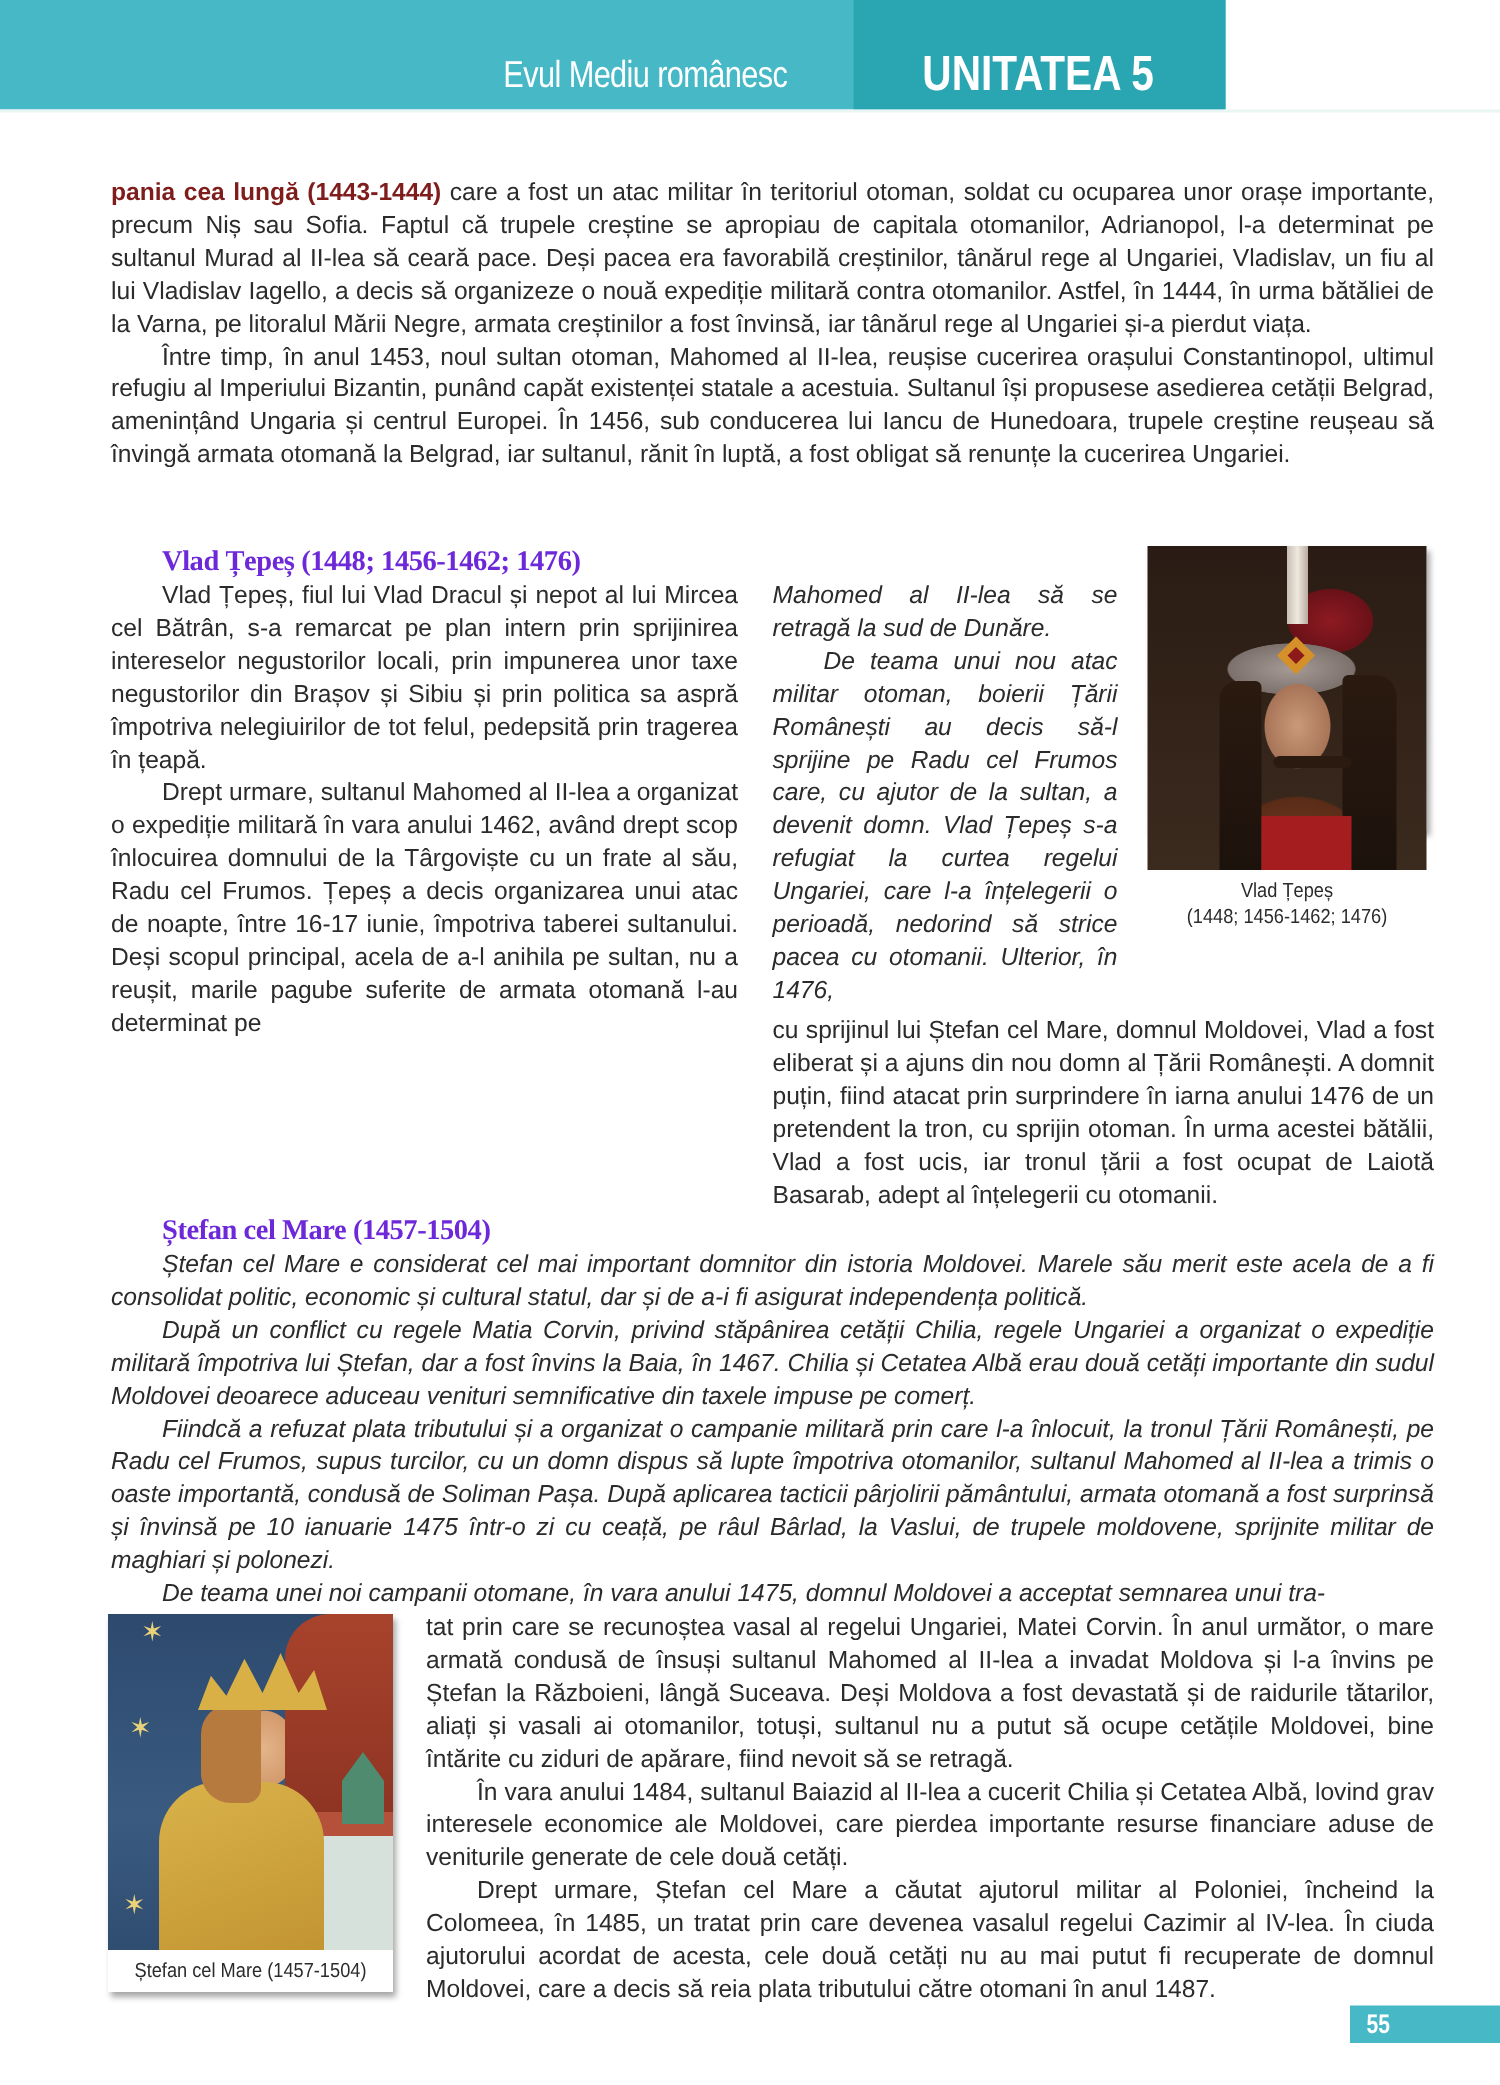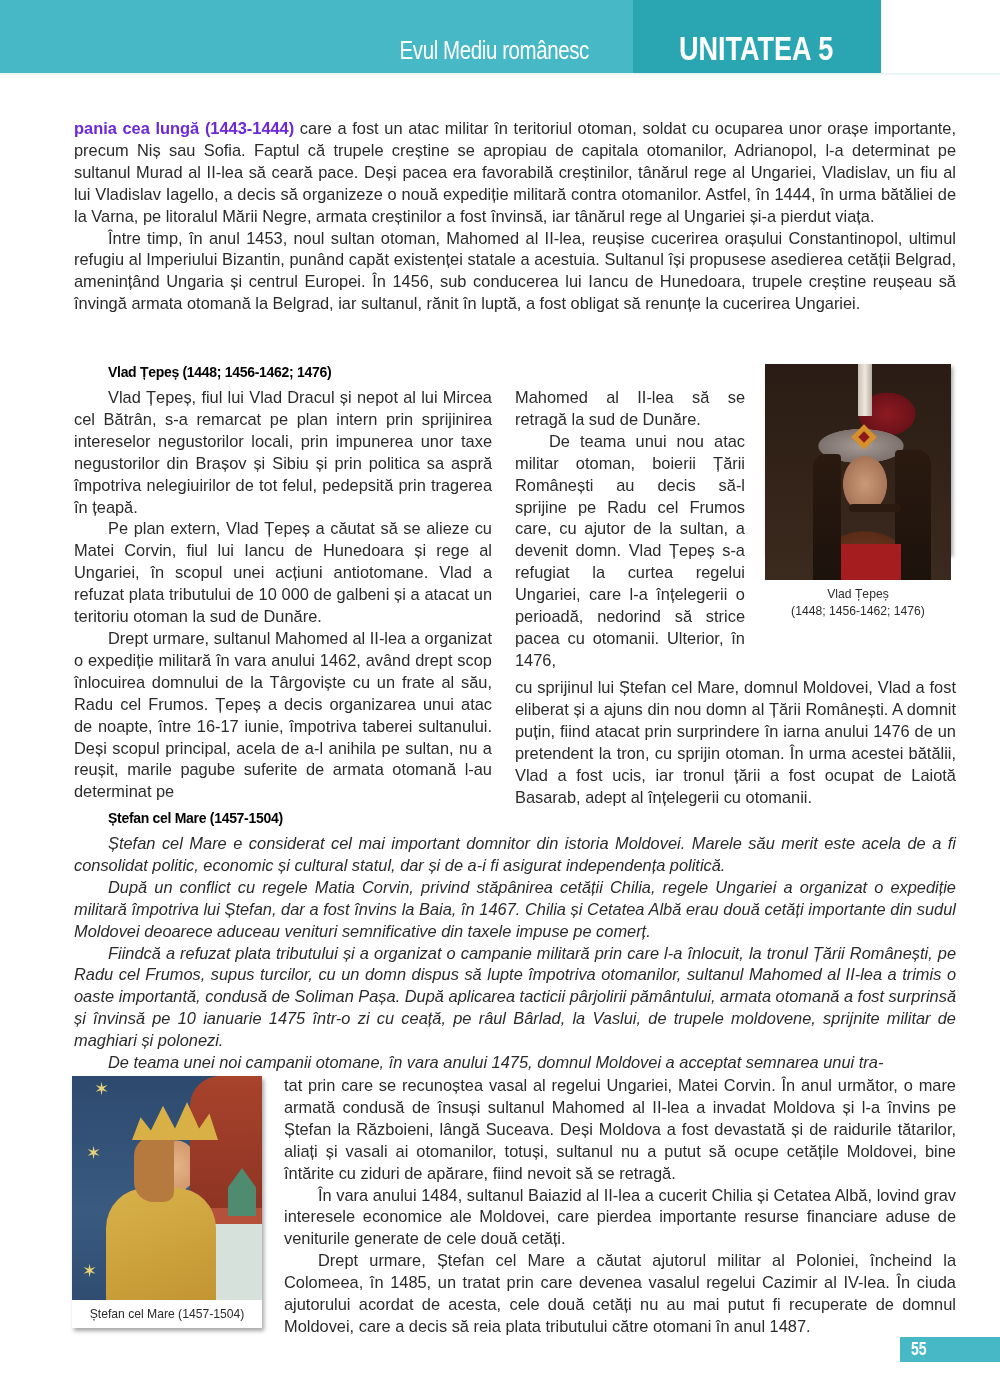--- a/index.html
+++ b/index.html
@@ -1,39 +1,39 @@
 <!DOCTYPE html>
 <html><head>
 <meta charset="utf-8">
 <style>
   * { box-sizing: border-box; margin: 0; padding: 0; }
   html, body { width: 1000px; height: 1390px; background: #ffffff; overflow: hidden; }
   body { position: relative; font-family: "DejaVu Sans", sans-serif; color: #2a2a2a; }
 
-  .header { position: absolute; left: 0; top: 0; width: 881px; height: 73px; background: #46b8c6; padding-left: 33px; }
+  .header { position: absolute; left: 0; top: 0; width: 817px; height: 73px; background: #46b8c6; padding-left: 33px; }
   .header .unit-box { position: absolute; right: 0; top: 0; width: 248px; height: 73px; background: #2aa5b2; }
   .header .section-title { position: absolute; right: 292px; top: 36px; color: #ffffff;
      font-family: "Liberation Sans", sans-serif; font-size: 25px; letter-spacing: -0.5px; transform: scaleX(0.82); transform-origin: right center; white-space: nowrap; }
   .header .unit-title { position: absolute; right: 48px; top: 30px; color: #ffffff;
      font-family: "Liberation Sans", sans-serif; font-weight: bold; font-size: 33px; transform: scaleX(0.82); transform-origin: right center; white-space: nowrap; }
   .header-line { position: absolute; left: 0; top: 73px; width: 1000px; height: 2px; background: #e9f6f3; }
 
   .text { font-family: "Liberation Sans", sans-serif; font-size: 16.4px; line-height: 21.9px; text-align: justify; color: #2b2b2b; }
   .p { text-indent: 34px; }
   .noindent { text-indent: 0; }
 
   .block1 { position: absolute; left: 74px; top: 118px; width: 882px; }
-  .pink { color: #6d28d9; font-weight: bold; }
+  .pink { color: #7f1d1d; font-weight: bold; }
 
-  .heading { position: absolute; font-family: Liberation Sans, sans-serif; font-weight: bold; font-size: 14px; color: #000000; letter-spacing: -0.3px; }
+  .heading { position: absolute; font-family: Liberation Serif, serif; font-weight: bold; font-size: 19px; color: #6d28d9; letter-spacing: -0.3px; }
   .h-vlad { left: 108px; top: 364px; }
   .h-stefan { left: 108px; top: 810px; }
 
   .vlad-left { position: absolute; left: 74px; top: 387px; width: 418px; }
-  .vlad-right { position: absolute; left: 515px; top: 387px; width: 230px; }
+  .vlad-right { position: absolute; left: 515px; top: 387px; width: 230px; font-style: italic; }
   .vlad-bottom { position: absolute; left: 515px; top: 649px; width: 441px; margin-top: 28px; }
 
   .portrait-vlad { position: absolute; left: 765px; top: 364px; width: 186px; height: 190px; background: #fff;
      box-shadow: 2px 3px 4px rgba(0,0,0,0.35); }
   .portrait-vlad .img { width: 186px; height: 216px; background:
      radial-gradient(ellipse 36px 46px at 100px 120px, #c99a78 0%, #a87458 60%, transparent 62%),
      radial-gradient(ellipse 60px 24px at 96px 82px, #a59a94 0%, #7c716c 70%, transparent 72%),
      radial-gradient(ellipse 40px 30px at 122px 50px, #8e1a22 0%, #6a1118 70%, transparent 72%),
      radial-gradient(ellipse 80px 70px at 100px 210px, #7a3d22 0%, #5a2c18 60%, transparent 62%),
      linear-gradient(180deg, #2a1c14 0%, #3b2a1e 100%); position: relative; }
@@ -81,21 +81,20 @@
 
 <div class="block1 text">
   <p class="noindent"><span class="pink">pania cea lungă (1443-1444)</span><span> care a fost un atac militar în teritoriul otoman, soldat cu ocuparea unor orașe importante, precum Niș sau Sofia. Faptul că trupele creștine se apropiau de capitala otomanilor, Adrianopol, l-a determinat pe sultanul Murad al II-lea să ceară pace. Deși pacea era favorabilă creștinilor, tânărul rege al Ungariei, Vladislav, un fiu al lui Vladislav Iagello, a decis să organizeze o nouă expediție militară contra otomanilor. Astfel, în 1444, în urma bătăliei de la Varna, pe litoralul Mării Negre, armata creștinilor a fost învinsă, iar tânărul rege al Ungariei și-a pierdut viața.</span></p>
   <p class="p">Între timp, în anul 1453, noul sultan otoman, Mahomed al II-lea, reușise cucerirea orașului Constantinopol, ultimul refugiu al Imperiului Bizantin, punând capăt existenței statale a acestuia. Sultanul își propusese asedierea cetății Belgrad, amenințând Ungaria și centrul Europei. În 1456, sub conducerea lui Iancu de Hunedoara, trupele creștine reușeau să învingă armata otomană la Belgrad, iar sultanul, rănit în luptă, a fost obligat să renunțe la cucerirea Ungariei.</p>
 </div>
 
 <div class="heading h-vlad">Vlad Țepeș (1448; 1456-1462; 1476)</div>
 
 <div class="vlad-left text">
   <p class="p">Vlad Țepeș, fiul lui Vlad Dracul și nepot al lui Mircea cel Bătrân, s-a remarcat pe plan intern prin sprijinirea intereselor negustorilor locali, prin impunerea unor taxe negustorilor din Brașov și Sibiu și prin politica sa aspră împotriva nelegiuirilor de tot felul, pedepsită prin tragerea în țeapă.</p>
-  <p class="p">Pe plan extern, Vlad Țepeș a căutat să se alieze cu Matei Corvin, fiul lui Iancu de Hunedoara și rege al Ungariei, în scopul unei acțiuni antiotomane. Vlad a refuzat plata tributului de 10 000 de galbeni și a atacat un teritoriu otoman la sud de Dunăre.</p>
   <p class="p">Drept urmare, sultanul Mahomed al II-lea a organizat o expediție militară în vara anului 1462, având drept scop înlocuirea domnului de la Târgoviște cu un frate al său, Radu cel Frumos. Țepeș a decis organizarea unui atac de noapte, între 16-17 iunie, împotriva taberei sultanului. Deși scopul principal, acela de a-l anihila pe sultan, nu a reușit, marile pagube suferite de armata otomană l-au determinat pe</p>
 </div>
 
 <div class="vlad-right text">
   <p class="noindent">Mahomed al II-lea să se retragă la sud de Dunăre.</p>
   <p class="p">De teama unui nou atac militar otoman, boierii Țării Românești au decis să-l sprijine pe Radu cel Frumos care, cu ajutor de la sultan, a devenit domn. Vlad Țepeș s-a refugiat la curtea regelui Ungariei, care l-a înțelegerii o perioadă, nedorind să strice pacea cu otomanii. Ulterior, în 1476,</p>
 </div>
 
 <div class="portrait-vlad">
   <div class="img">

